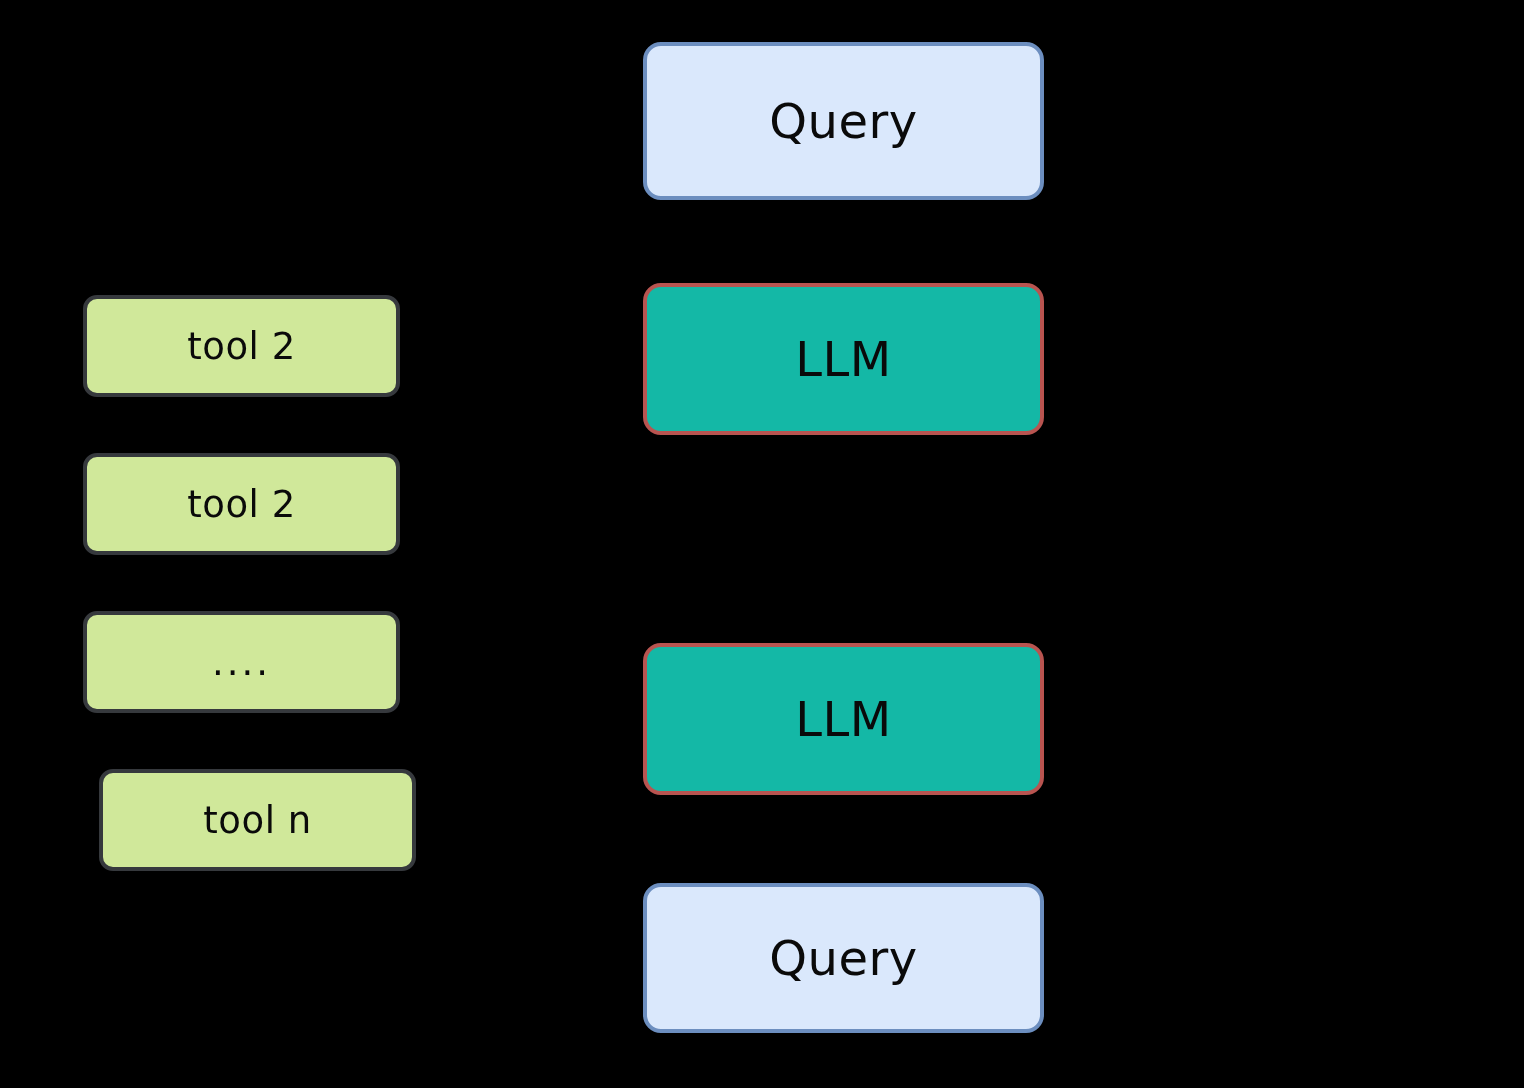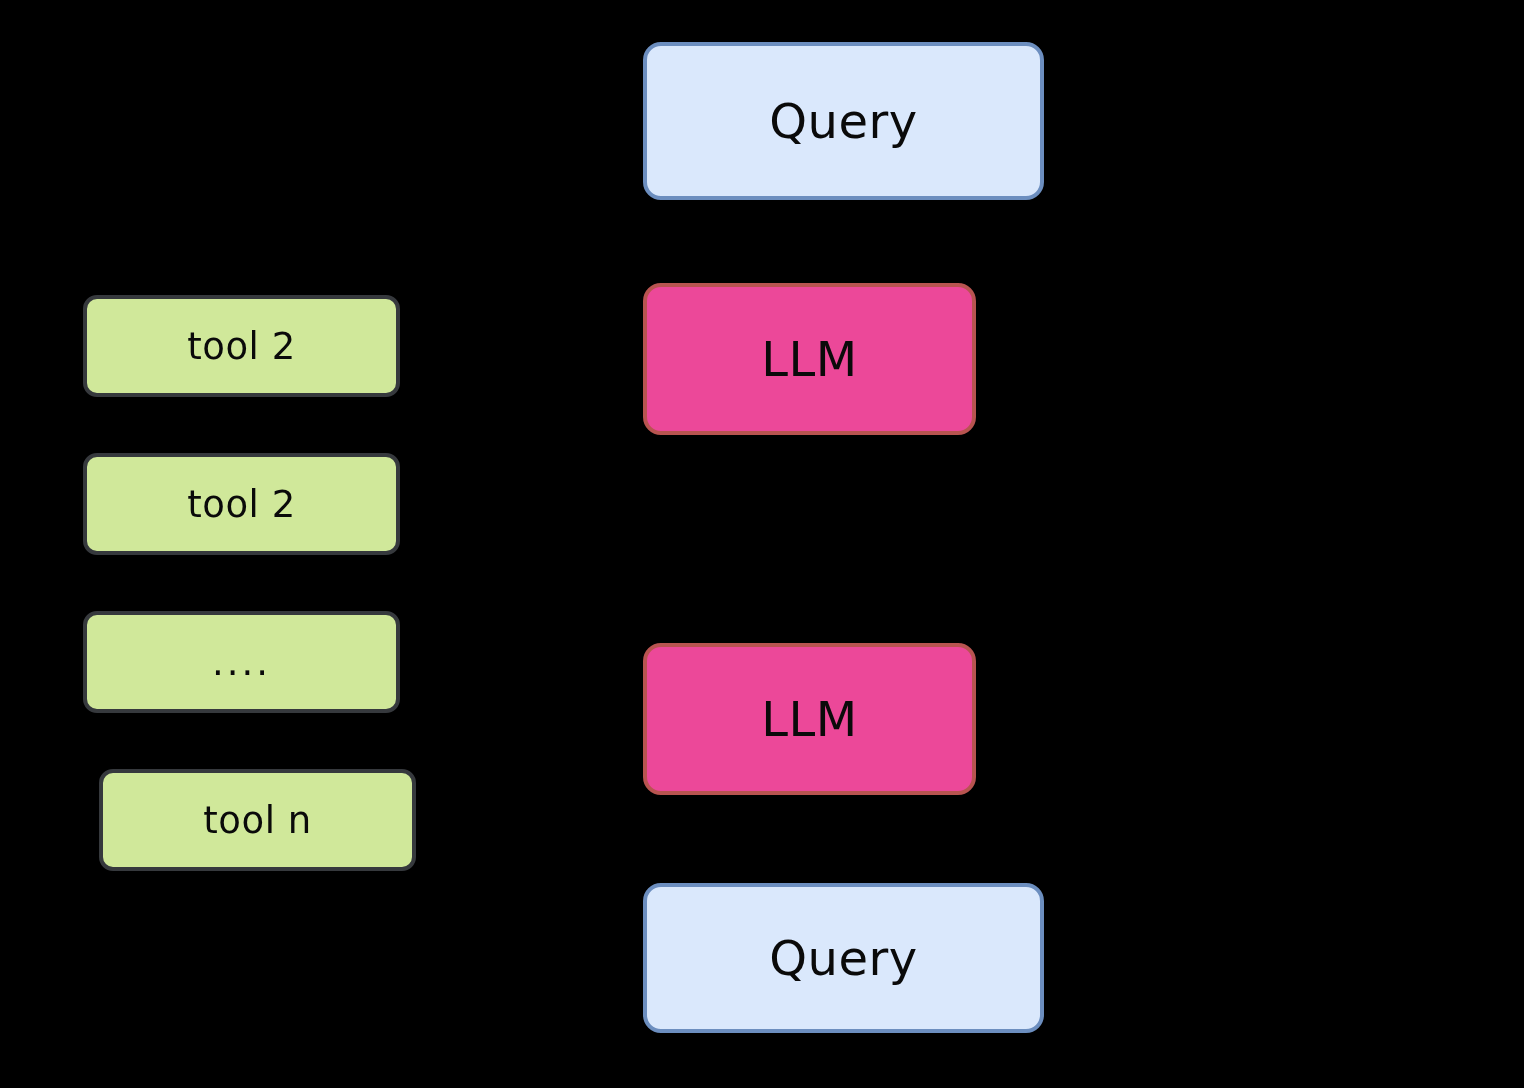--- a/index.html
+++ b/index.html
@@ -62,23 +62,23 @@
   }
   .node.io .label {
     font-size: 48px;
   }
   .node.query  { top: 42px;  height: 158px; }
   .node.answer { top: 883px; height: 150px; }
 
   
   .node.llm {
     left: 643px;
-    width: 333px;
+    width: 401px;
     height: 152px;
-    background: #ec4899;
+    background: #14b8a6;
     border: 4px solid #b85450;
     border-radius: 18px;
   }
   .node.llm .label {
     font-size: 48px;
   }
   .node.llm-1 { top: 283px; }
   .node.llm-2 { top: 643px; }
 
   

